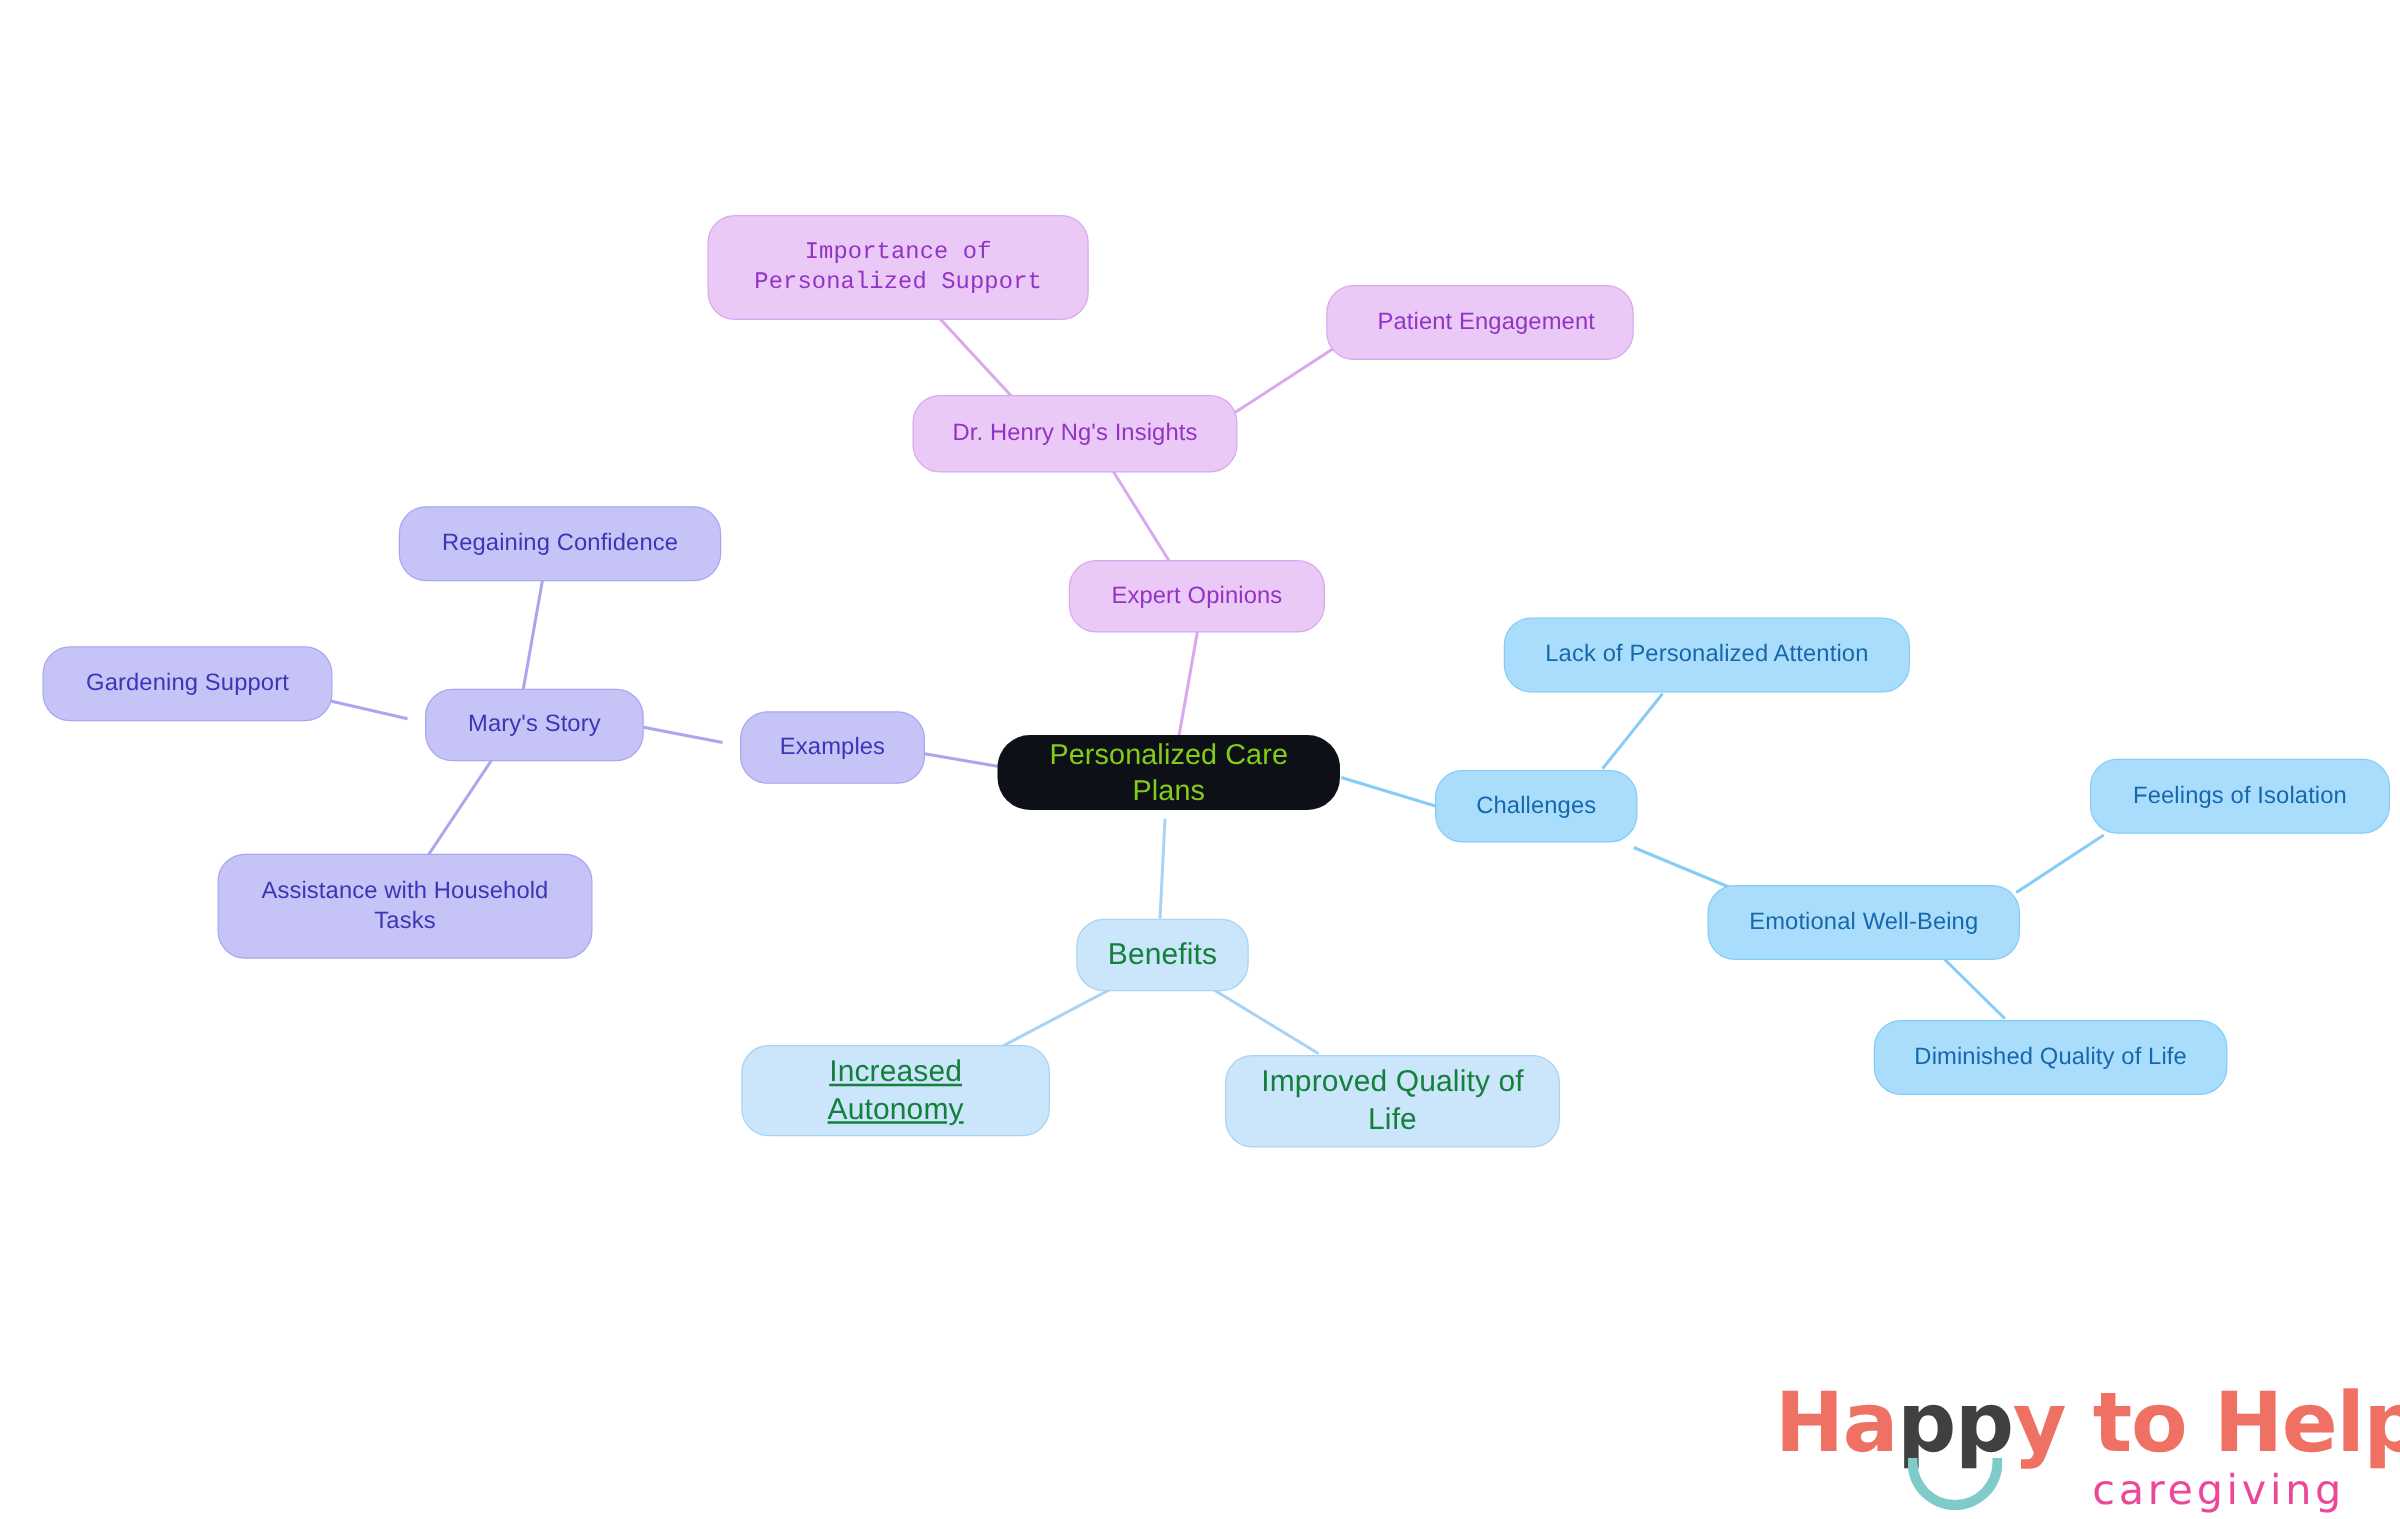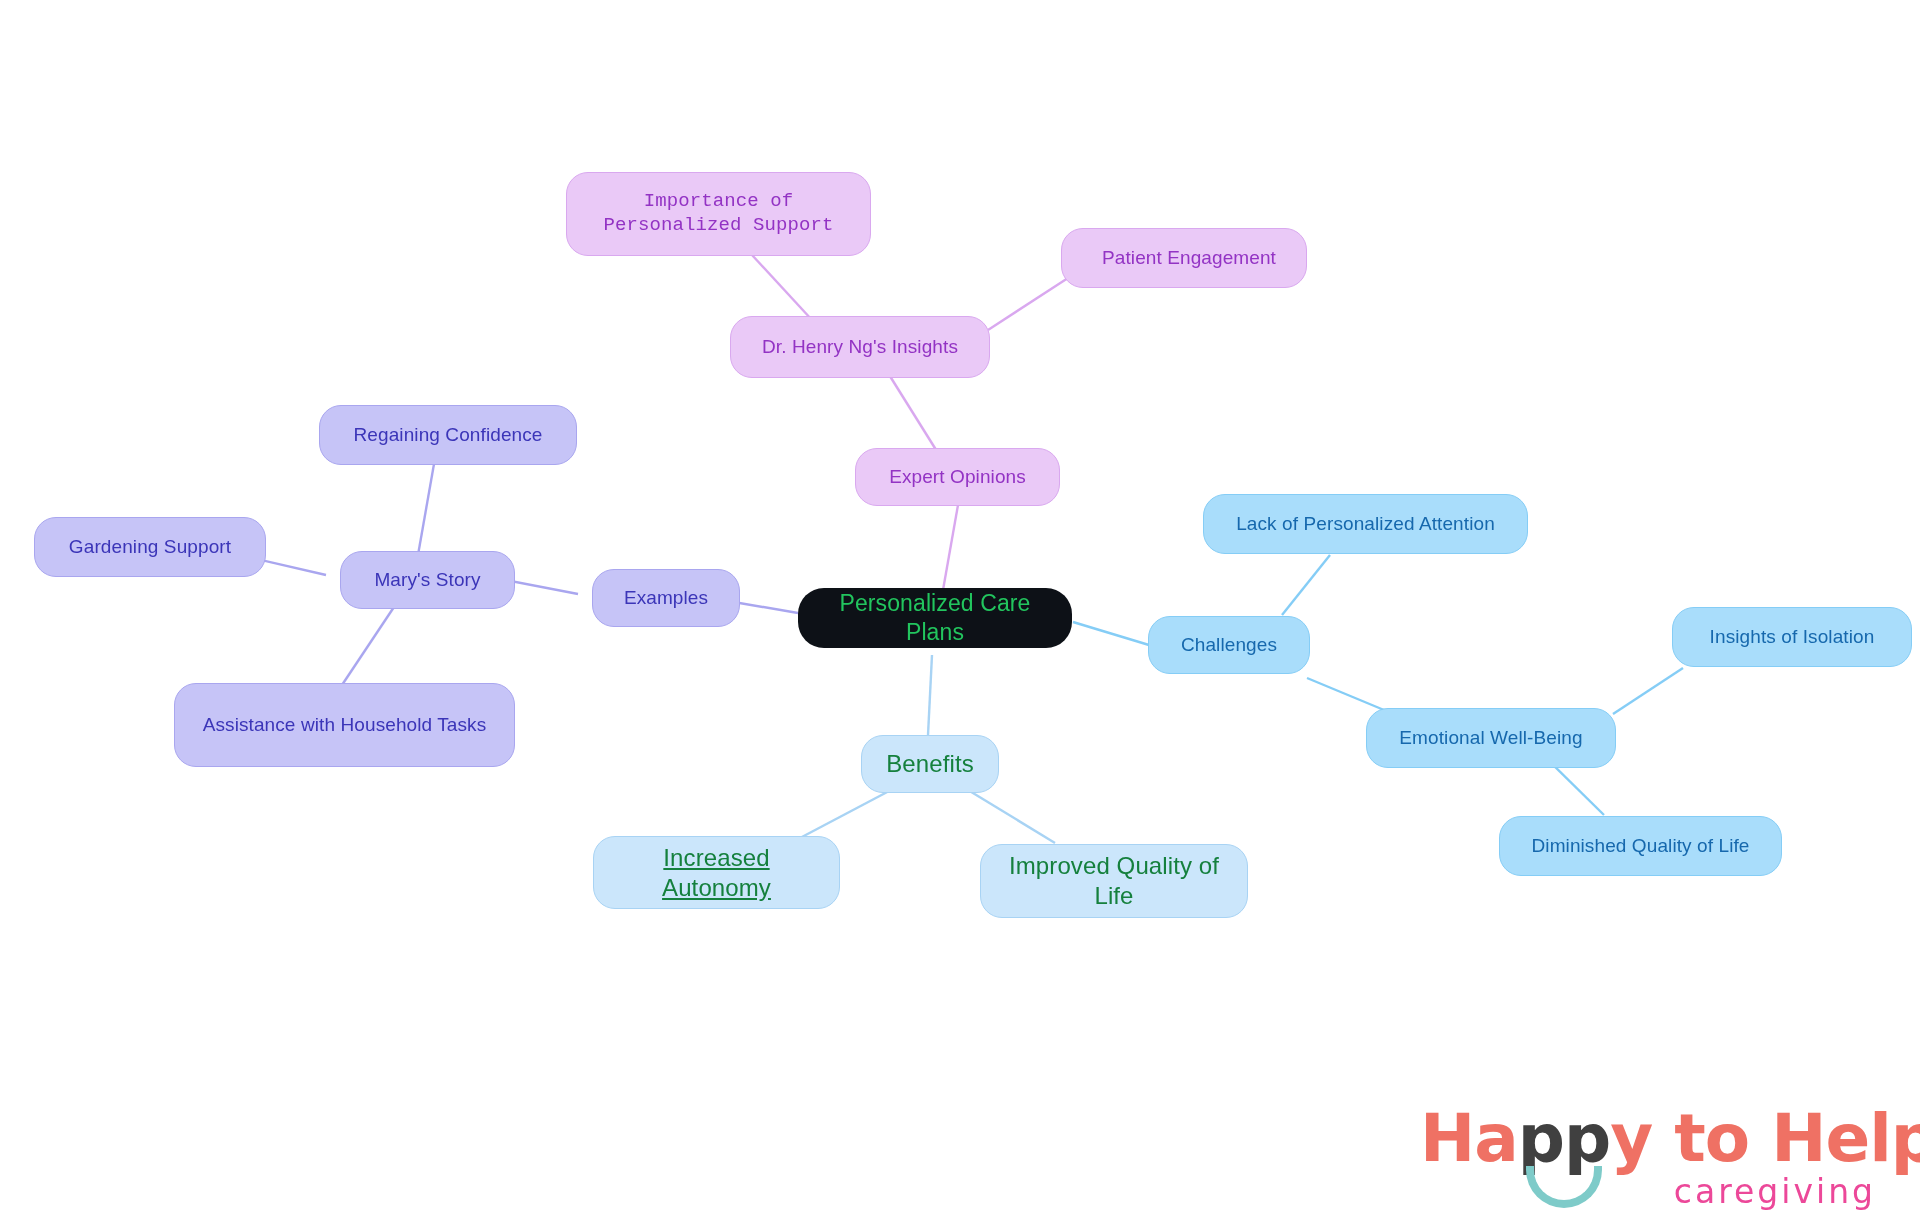--- a/index.html
+++ b/index.html
@@ -38,21 +38,21 @@
     border-width: 1.5px;
     line-height: 1.25;
     padding: 6px 14px;
     white-space: pre-line;
     letter-spacing: 0.1px;
   }
   .node.root {
     border-radius: 26px;
     border-width: 0;
     font-size: 23px;
-    color: #22c55e;
+    color: #84cc16;
     background: #0d1117;
   }
   .node.violet {
     background: #eac9f7;
     border-color: #d9a8ef;
     color: #9333c4;
     font-size: 19px;
   }
   .node.indigo {
     background: #c6c4f7;
@@ -188,38 +188,38 @@
   </div>
 
   <div class="node indigo" style="left:303px; top:405px; width:258px; height:60px;">
     <span>Regaining Confidence</span>
   </div>
 
   <div class="node indigo" style="left:18px; top:517px; width:232px; height:60px;">
     <span>Gardening Support</span>
   </div>
 
-  <div class="node indigo" style="left:158px; top:683px; width:341px; height:84px;text-align:center;">
+  <div class="node indigo" style="left:158px; top:683px; width:300px; height:84px;text-align:center;">
     <span>Assistance with Household Tasks</span>
   </div>
 
   <div class="node sky" style="left:1148px; top:616px; width:162px; height:58px;">
     <span>Challenges</span>
   </div>
 
   <div class="node sky" style="left:1203px; top:494px; width:325px; height:60px;">
     <span>Lack of Personalized Attention</span>
   </div>
 
   <div class="node sky" style="left:1366px; top:708px; width:250px; height:60px;">
     <span>Emotional Well-Being</span>
   </div>
 
   <div class="node sky" style="left:1672px; top:607px; width:240px; height:60px;">
-    <span>Insights of Isolation</span>
+    <span>Feelings of Isolation</span>
   </div>
 
   <div class="node sky" style="left:1499px; top:816px; width:283px; height:60px;">
     <span>Diminished Quality of Life</span>
   </div>
 
   <div class="node sky-light" style="left:861px; top:735px; width:138px; height:58px;">
     <span>Benefits</span>
   </div>
 

